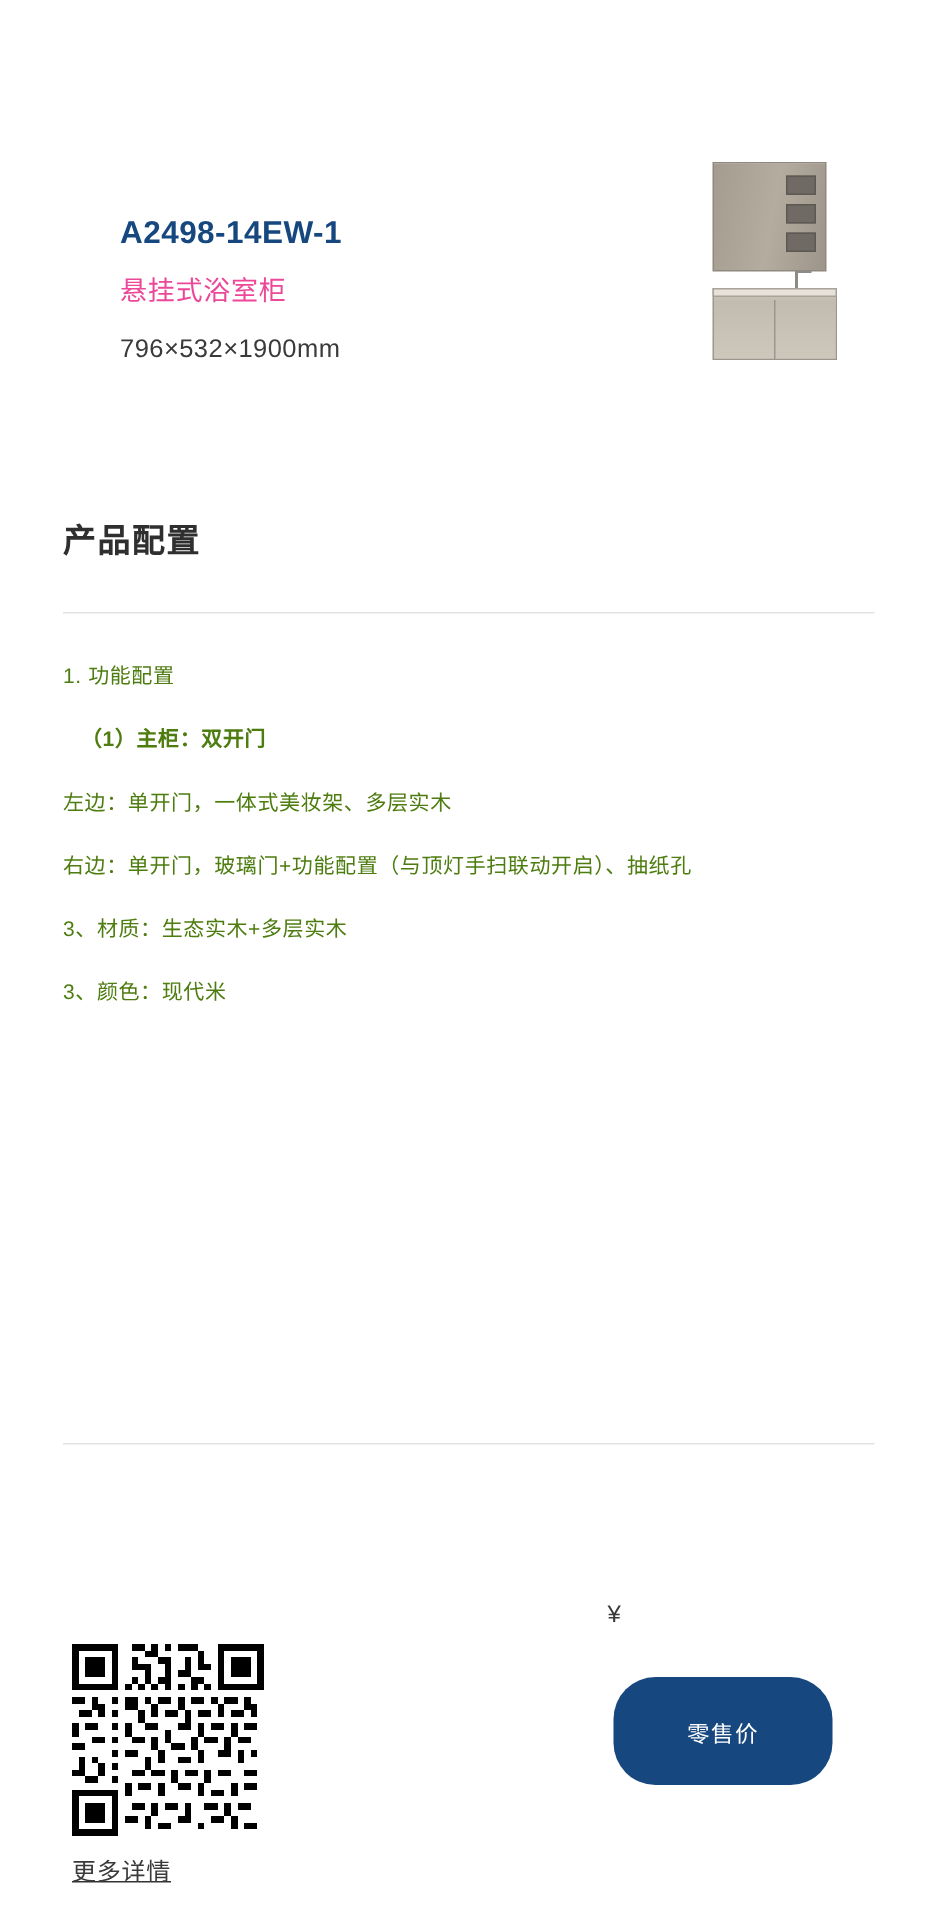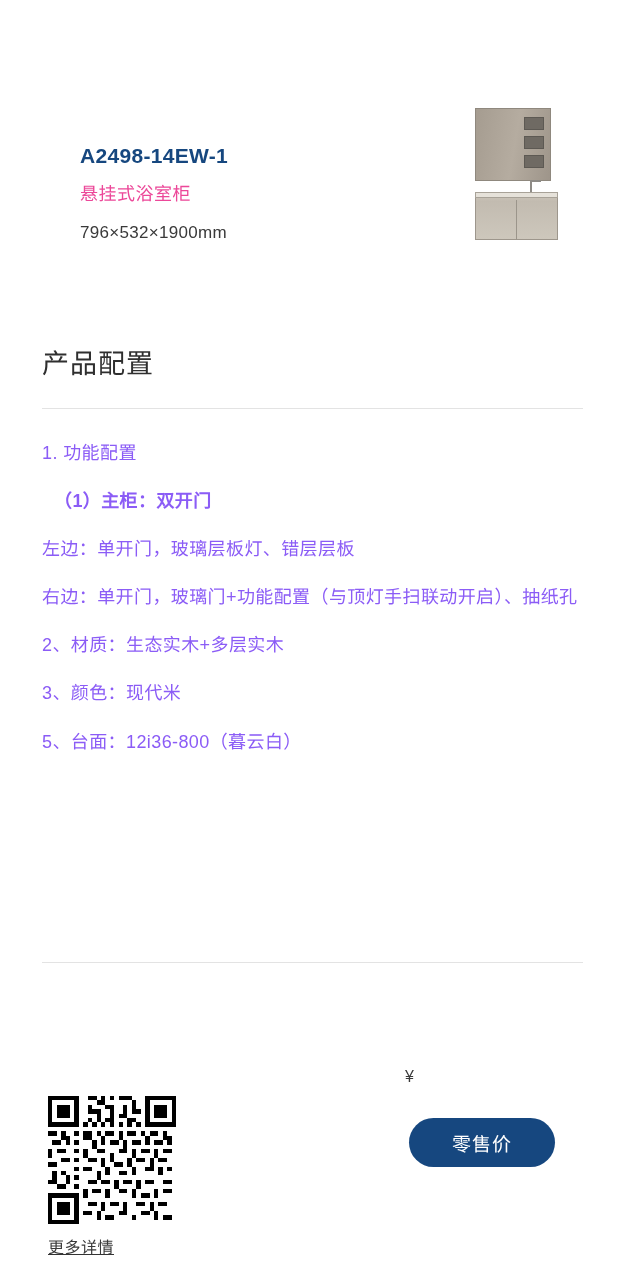--- a/index.html
+++ b/index.html
@@ -124,22 +124,22 @@
     width: 11px;
     height: 2px;
     background: #8e8b86;
   }
 
   
   .section-title {
     position: absolute;
     top: 342px;
     left: 42px;
-    font-size: 27px;
-    font-weight: normal;
+    font-size: 22px;
+    font-weight: bold;
     color: #2f2f2f;
     letter-spacing: 1px;
   }
   .divider {
     position: absolute;
     left: 42px;
     width: 541px;
     height: 1px;
     background: #e3e3e3;
   }
@@ -147,23 +147,23 @@
   .divider.bottom { top: 962px; }
 
   
   .spec-list {
     position: absolute;
     top: 440px;
     left: 42px;
     width: 550px;
   }
   .spec-line {
-    font-size: 18px;
+    font-size: 14px;
     line-height: 1.45;
-    color: #8b5cf6;
+    color: #4d7c0f;
     margin-bottom: 22px;
     letter-spacing: 0.4px;
   }
   .spec-line.indent { padding-left: 12px; font-weight: bold; }
 
   
   .qr-block {
     position: absolute;
     top: 1096px;
     left: 48px;
@@ -187,26 +187,26 @@
     top: 1068px;
     left: 405px;
     font-size: 16px;
     color: #3a3a3a;
   }
   .price-button {
     position: absolute;
     top: 1118px;
     left: 409px;
     width: 146px;
-    height: 49px;
+    height: 72px;
     background: #16477f;
     border: none;
     border-radius: 28px;
     color: #ffffff;
-    font-size: 19px;
+    font-size: 15px;
     letter-spacing: 1px;
     font-family: "Liberation Sans", "DejaVu Sans", sans-serif;
     cursor: pointer;
   }
 </style>
 </head>
 <body>
 
 <div class="page">
 
@@ -230,25 +230,24 @@
       <div class="door-split"></div>
     </div>
   </div>
 
   <div class="section-title">产品配置</div>
   <div class="divider top"></div>
 
   <div class="spec-list">
     <div class="spec-line">1. 功能配置</div>
     <div class="spec-line indent">（1）主柜：双开门</div>
-    <div class="spec-line">左边：单开门，玻璃层板灯、错层层板</div>
+    <div class="spec-line">左边：单开门，一体式美妆架、多层实木</div>
     <div class="spec-line">右边：单开门，玻璃门+功能配置（与顶灯手扫联动开启）、抽纸孔</div>
-    <div class="spec-line">2、材质：生态实木+多层实木</div>
+    <div class="spec-line">3、材质：生态实木+多层实木</div>
     <div class="spec-line">3、颜色：现代米</div>
-    <div class="spec-line">5、台面：12i36-800（暮云白）</div>
   </div>
 
   <div class="divider bottom"></div>
 
   <div class="qr-block">
     <svg class="qr-code" viewBox="0 0 29 29" shape-rendering="crispEdges">
       <rect width="29" height="29" fill="#ffffff"></rect>
       <g fill="#000000">
 
         <rect x="0" y="0" width="7" height="1"></rect>

